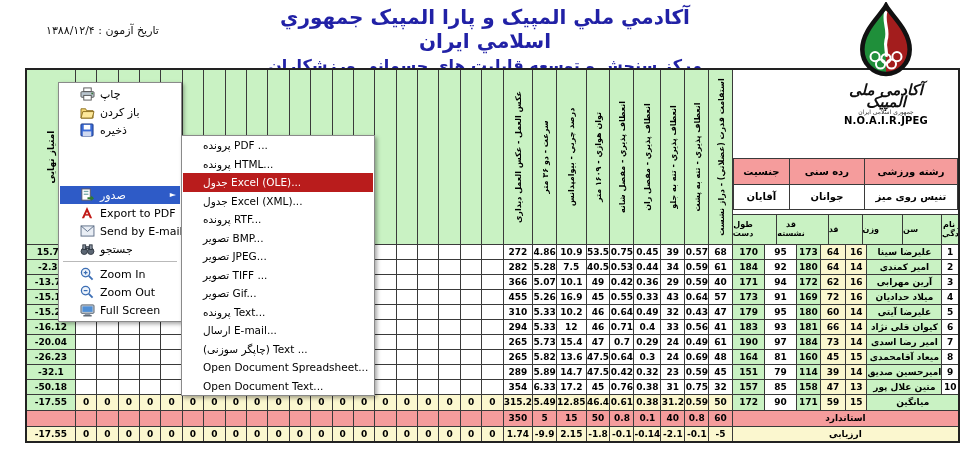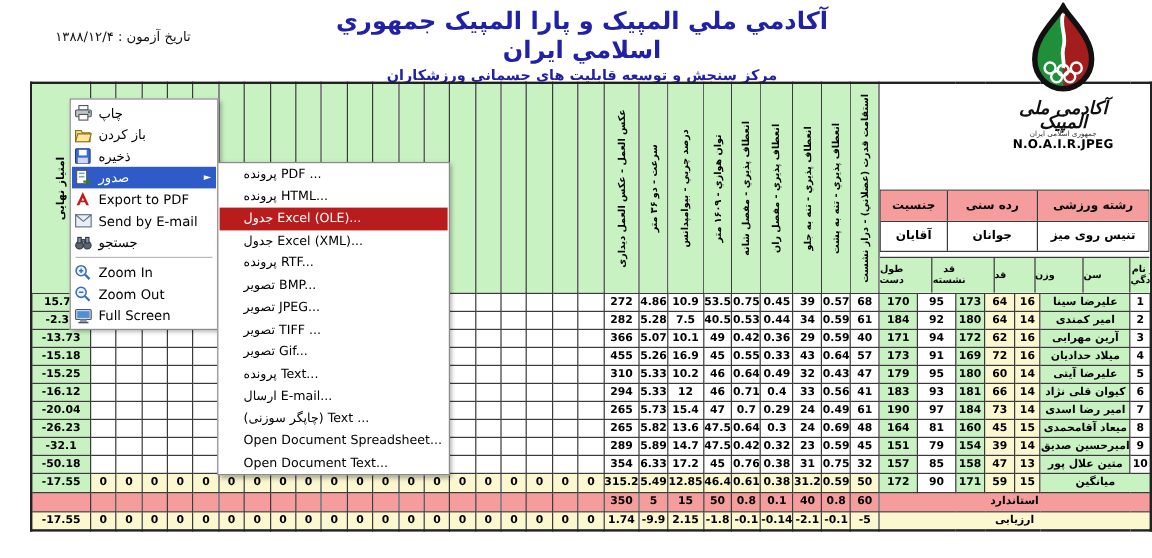--- a/index.html
+++ b/index.html
@@ -3,21 +3,21 @@
 <meta charset="utf-8">
 <style>
   * { box-sizing: border-box; }
   body { margin:0; font-family:"DejaVu Sans", sans-serif; background:#e8e8e8; }
   .page { position:relative; width:960px; height:465px; background:#ffffff; overflow:hidden; }
 
   
   .date { position:absolute; top:24px; left:46px; font-size:11px; color:#111; direction:rtl; }
   .titles { position:absolute; top:5px; left:250px; width:470px; text-align:center; color:#2121a6; direction:rtl; }
   .t1 { font-size:20px; font-weight:bold; }
-  .t2 { font-size:12px; font-weight:bold; margin-top:3px; }
+  .t2 { font-size:16px; font-weight:bold; margin-top:3px; }
 
   .logo { position:absolute; left:843px; top:2px; width:86px; text-align:center; z-index:5; }
   .logo svg { width:62px; height:82px; display:block; margin:0 auto; }
   .cal  { font-size:15px; font-weight:bold; font-style:italic; direction:rtl; color:#101010; line-height:12px; }
   .cal2 { font-size:6px; direction:rtl; color:#333; line-height:7px; }
   .noair{ font-size:10px; font-weight:bold; color:#000; letter-spacing:.2px; }
 
   
   table.grid { position:absolute; left:25px; top:68px; border-collapse:collapse; table-layout:fixed; z-index:1; }
   .grid th, .grid td {
@@ -59,24 +59,24 @@
   col.w-final{width:50px} col.w-e{width:22px} col.w-t{width:24px}
   col.w-r0{width:33px} col.w-r1{width:32px} col.w-r2{width:25px} col.w-r3{width:25px}
   col.w-r4{width:22px} col.w-r5{width:70px} col.w-r6{width:17px}
 
   
   .menu {
     position:absolute; left:58px; top:82px; width:124px; background:#fff;
     border:1px solid #8a8a8a; box-shadow:2px 2px 4px rgba(0,0,0,.35);
     padding:2px 1px; z-index:10;
   }
-  .mi { display:flex; align-items:center; height:18px; padding:0 4px 0 0; font-size:11px; color:#000; cursor:default; }
+  .mi { display:flex; align-items:center; height:18px; padding:0 4px 0 18px; font-size:11px; color:#000; cursor:default; }
   .mi .ic { width:18px; height:16px; display:flex; align-items:center; justify-content:center; flex:0 0 18px; }
   .mi .lbl { margin-left:4px; white-space:nowrap; }
-  .mi.hl { background:#2e5bc7; color:#fff; }
+  .mi.hl { background:#2e5bc7; color:#fff;margin-top:47px; }
   .mi .arrow { margin-left:auto; font-size:8px; line-height:8px; }
   .sep { height:1px; background:#b9b9b9; margin:3px 3px; }
 
   .submenu {
     position:absolute; left:181px; top:135px; width:194px; background:#fff;
     border:1px solid #8a8a8a; box-shadow:2px 2px 4px rgba(0,0,0,.35);
     padding:0 1px; z-index:11;
   }
   .smi { height:18.5px; display:flex; align-items:center; padding:0 8px 0 20px; font-size:10.5px; color:#000; white-space:nowrap; direction:ltr; }
   .smi.hl { background:#b91c1c; color:#fff; }
@@ -568,21 +568,21 @@
           <td class="c-white">5.89</td>
           <td class="c-white">14.7</td>
           <td class="c-white">47.5</td>
           <td class="c-white">0.42</td>
           <td class="c-white">0.32</td>
           <td class="c-white">23</td>
           <td class="c-white">0.59</td>
           <td class="c-white">45</td>
           <td class="c-green">151</td>
           <td class="c-white">79</td>
-          <td class="c-green">154</td>
+          <td class="c-green">114</td>
           <td class="c-cream">39</td>
           <td class="c-cream">14</td>
           <td class="c-green rtl">امیرحسین صدیق</td>
           <td class="c-white">9</td>
         </tr>
         <tr class="data-row">
           <td class="c-green">-50.18</td>
           <td class="c-white"></td>
           <td class="c-white"></td>
           <td class="c-white"></td>

